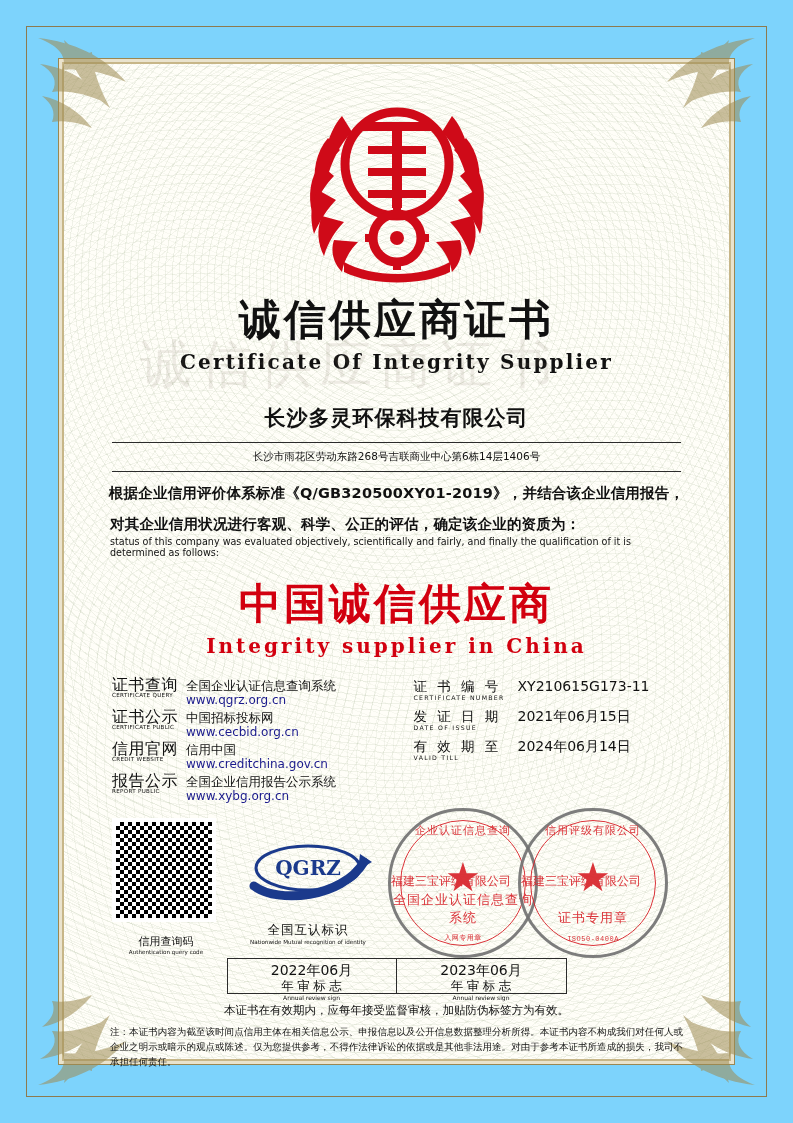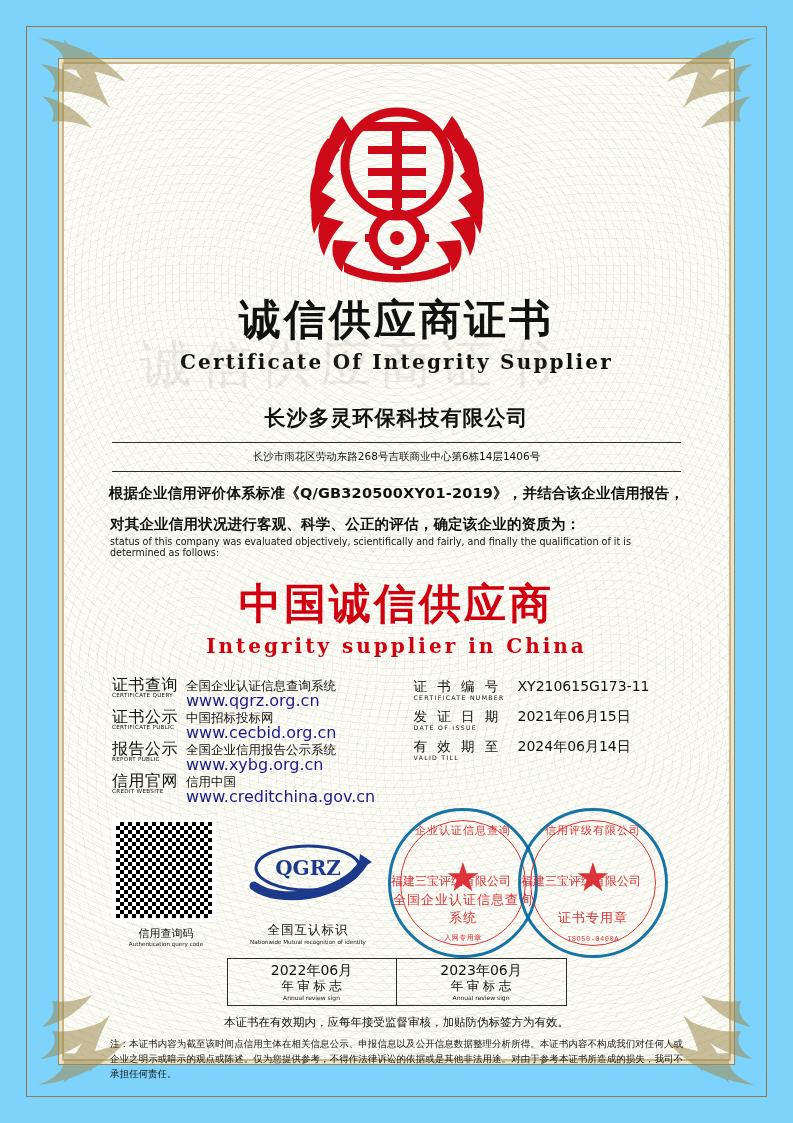--- a/index.html
+++ b/index.html
@@ -237,21 +237,21 @@
   }
   .val {
     font-family: "DejaVu Sans", sans-serif;
     font-size: 12.5px;
     color: #111;
     line-height: 15px;
     padding-top: 0px;
   }
   .val.url {
     color: #1a1a8c;
-    font-size: 16px;
+    font-size: 12px;
   }
 
   .inforow.r {
     align-items: baseline;
     margin-bottom: 6px;
   }
   .lbl-r {
     width: 104px;
     flex: none;
   }
@@ -292,21 +292,21 @@
     background:
       repeating-linear-gradient(0deg, #000 0 4px, #fff 4px 8px),
       repeating-linear-gradient(90deg, #000 0 4px, #fff 4px 8px);
     background-blend-mode: difference;
     border: 4px solid #fff;
     box-sizing: border-box;
   }
   .qr-cap {
     position: absolute;
     left: 42px;
-    top: 112px;
+    top: 120px;
     width: 108px;
     text-align: center;
   }
   .qr-cap .cn {
     font-family: "DejaVu Sans", sans-serif;
     font-size: 11px;
     color: #111;
     display: block;
   }
   .qr-cap .en {
@@ -343,21 +343,21 @@
     color: #111;
     display: block;
   }
 
   .seal {
     position: absolute;
     width: 150px;
     height: 150px;
     top: -6px;
     border-radius: 50%;
-    border: 3px solid #0369a1;
+    border: 3px solid #737373;
     box-sizing: border-box;
     opacity: .92;
   }
   .seal.s1 { left: 318px; }
   .seal.s2 { left: 448px; }
   .seal-inner {
     position: absolute;
     left: 9px; top: 9px; right: 9px; bottom: 9px;
     border: 1px solid #d8232a;
     border-radius: 50%;
@@ -407,21 +407,21 @@
   }
 
   
   .review {
     display: flex;
     justify-content: center;
     margin-top: 4px;
   }
   .review-box {
     width: 170px;
-    height: 48px;
+    height: 36px;
     border: 1px solid #2b2b2b;
     text-align: center;
     padding-top: 3px;
     box-sizing: border-box;
   }
   .review-box + .review-box { border-left: none; }
   .review-box .y {
     font-family: "DejaVu Sans", sans-serif;
     font-size: 14px;
     color: #111;
@@ -588,37 +588,37 @@
             <span class="en">CERTIFICATE PUBLIC</span>
           </div>
           <div>
             <div class="val">中国招标投标网</div>
             <div class="val url">www.cecbid.org.cn</div>
           </div>
         </div>
 
         <div class="inforow">
           <div class="lbl">
+            <span class="cn">信用官网</span>
+            <span class="en">CREDIT WEBSITE</span>
+          </div>
+          <div>
+            <div class="val">信用中国</div>
+            <div class="val url">www.creditchina.gov.cn</div>
+          </div>
+        </div>
+
+        <div class="inforow">
+          <div class="lbl">
             <span class="cn">报告公示</span>
             <span class="en">REPORT PUBLIC</span>
           </div>
           <div>
             <div class="val">全国企业信用报告公示系统</div>
             <div class="val url">www.xybg.org.cn</div>
-          </div>
-        </div>
-
-        <div class="inforow">
-          <div class="lbl">
-            <span class="cn">信用官网</span>
-            <span class="en">CREDIT WEBSITE</span>
-          </div>
-          <div>
-            <div class="val">信用中国</div>
-            <div class="val url">www.creditchina.gov.cn</div>
           </div>
         </div>
 
       </div>
 
       <div class="info-col right">
 
         <div class="inforow r">
           <div class="lbl-r">
             <span class="cn">证 书 编 号</span>

